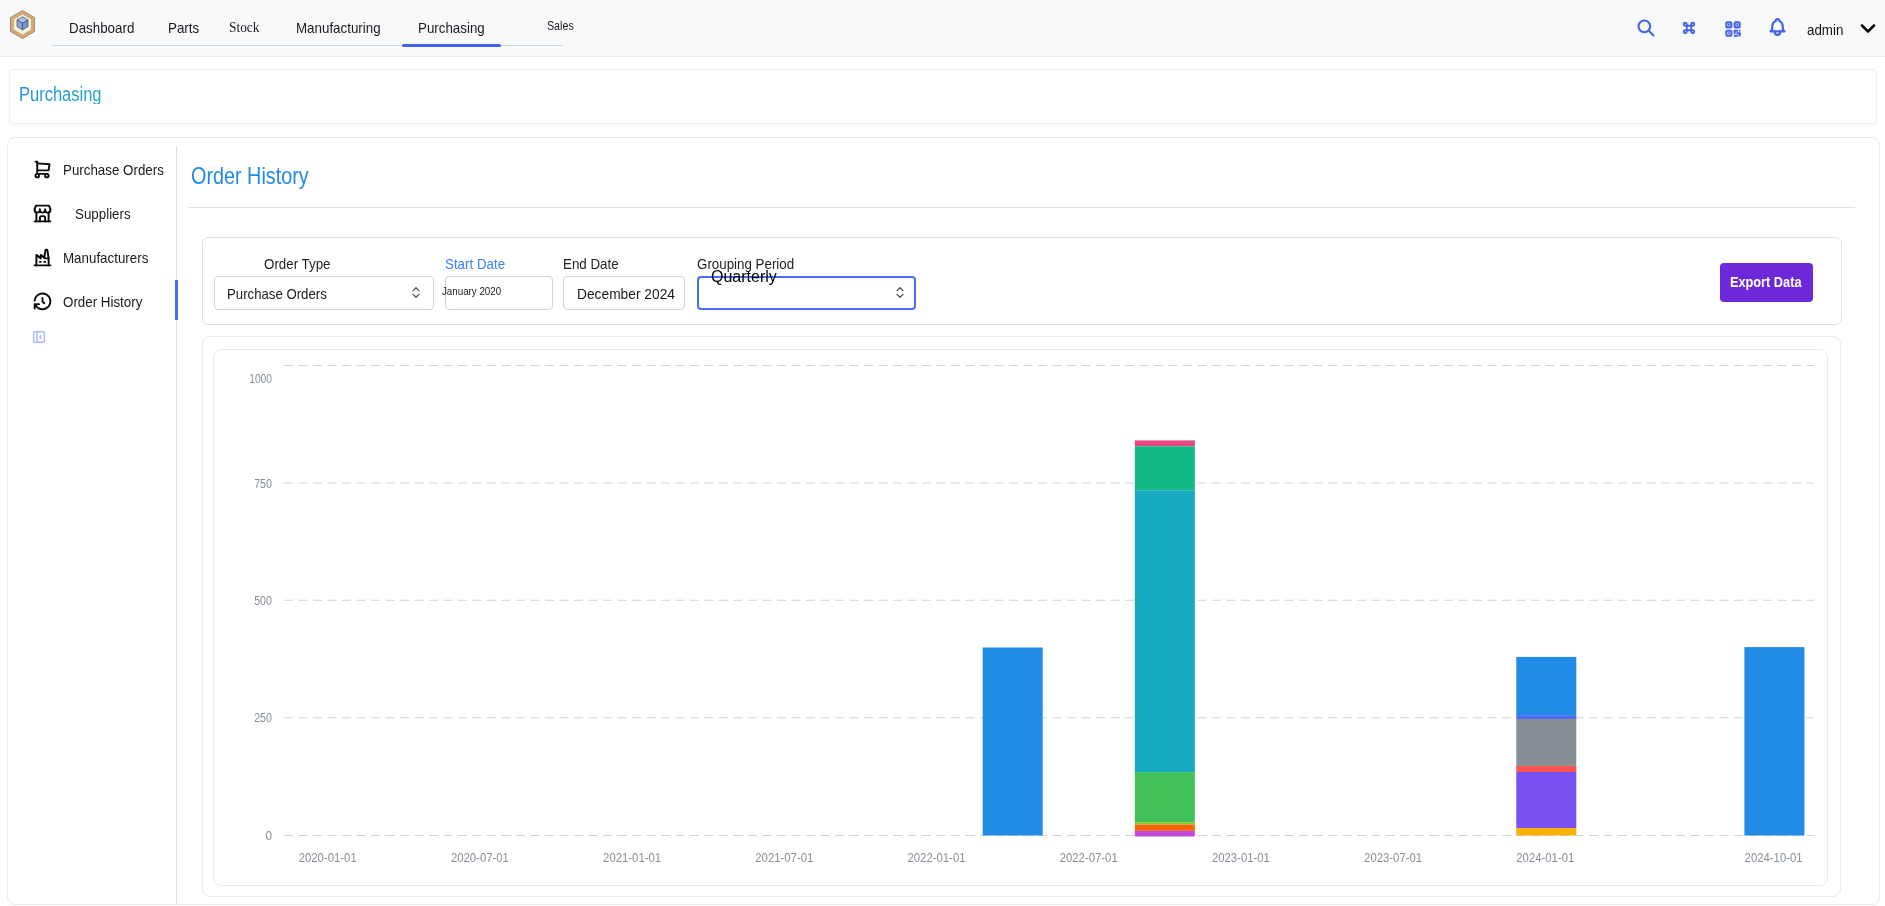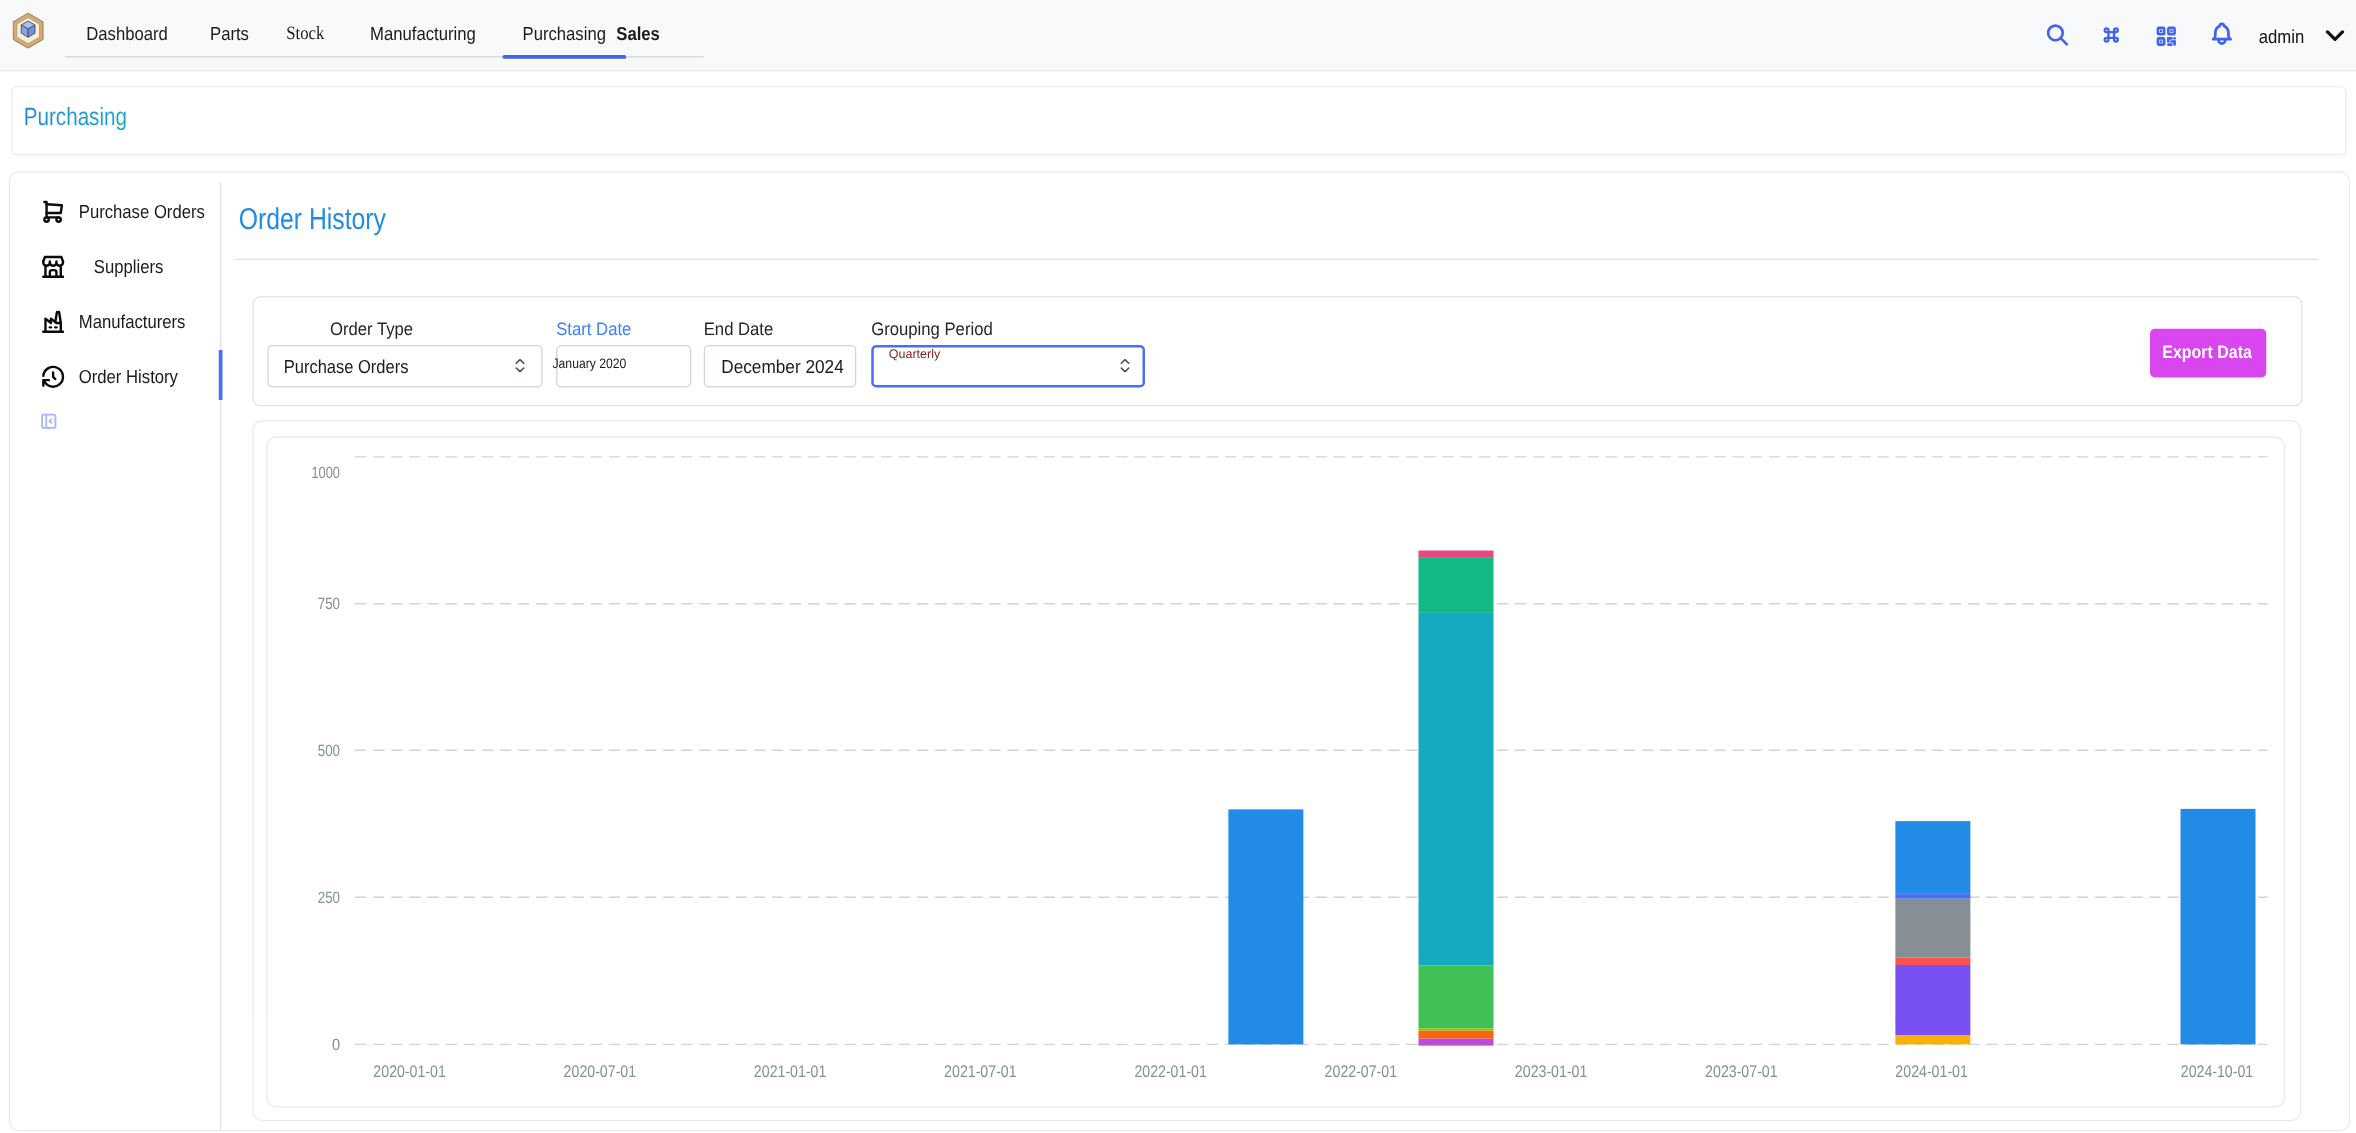--- a/index.html
+++ b/index.html
@@ -26,21 +26,21 @@
   </svg>
 
   <div class="abs" style="left:52px;top:44.7px;width:511px;height:1.6px;background:#ced4da;"></div>
   <div class="abs" style="left:401.5px;top:43.6px;width:99px;height:3.6px;background:#4263eb;border-radius:2px;"></div>
 
   <div class="abs" style="left:68.9px;top:19px;font-size:15px;color:#1a1b1e;"><span class="sx" style="transform:scaleX(.89);">Dashboard</span></div>
   <div class="abs" style="left:167.7px;top:19px;font-size:15px;color:#1a1b1e;"><span class="sx" style="transform:scaleX(.89);">Parts</span></div>
   <div class="abs" style="left:229.2px;top:19px;font-size:15px;color:#1a1b1e;font-family:Liberation Serif, serif;"><span class="sx" style="transform:scaleX(.89);">Stock</span></div>
   <div class="abs" style="left:296.3px;top:19px;font-size:15px;color:#1a1b1e;"><span class="sx" style="transform:scaleX(.89);">Manufacturing</span></div>
   <div class="abs" style="left:417.8px;top:19px;font-size:15px;color:#1a1b1e;"><span class="sx" style="transform:scaleX(.89);">Purchasing</span></div>
-  <div class="abs" style="left:493px;top:19px;font-size:15px;color:#1a1b1e;font-weight:bold;"><span class="sx" style="transform:scaleX(.89);">Sales</span></div>
+  <div class="abs" style="left:547px;top:19px;font-size:12px;color:#1a1b1e;"><span class="sx" style="transform:scaleX(.89);">Sales</span></div>
 
   <svg class="abs icon" style="left:1636px;top:18px;" width="20" height="20" viewBox="0 0 24 24">
     <circle cx="10" cy="10" r="7"></circle>
       <path d="M21 21l-6 -6"></path>
   </svg>
   <svg class="abs icon" style="left:1680px;top:19px;" width="18" height="18" viewBox="0 0 24 24">
     <path d="M7 9a2 2 0 1 1 2 -2v10a2 2 0 1 1 -2 -2h10a2 2 0 1 1 -2 2v-10a2 2 0 1 1 2 2z"></path>
   </svg>
   <svg class="abs icon" style="left:1722.5px;top:18.5px;" width="20" height="20" viewBox="0 0 24 24">
     <rect x="4" y="4" width="6" height="6" rx="1"></rect>
@@ -130,27 +130,27 @@
       <path d="M1 7.4l3 2.9l3 -2.9"></path>
   </svg>
 
   <div class="abs" style="left:444.8px;top:275.8px;width:108px;height:34px;background:#fff;border:1px solid #ced4da;border-radius:4px;"></div>
   <div class="abs" style="left:442px;top:285px;font-size:11px;color:#1a1b1e;"><span class="sx" style="transform:scaleX(.886);">January 2020</span></div>
 
   <div class="abs" style="left:563px;top:275.8px;width:122.3px;height:34px;background:#fff;border:1px solid #ced4da;border-radius:4px;"></div>
   <div class="abs" style="left:577px;top:285px;font-size:15px;color:#1a1b1e;"><span class="sx" style="transform:scaleX(.918);">December 2024</span></div>
 
   <div class="abs" style="left:697.2px;top:275.8px;width:218.6px;height:34px;background:#fff;border:2px solid #4c6ef5;border-radius:4px;"></div>
-  <div class="abs" style="left:711px;top:278px;font-size:10px;color:#7f1d1d;"><span class="sx" style="transform:scaleX(1);">Quarterly</span></div>
+  <div class="abs" style="left:711px;top:268px;font-size:16px;color:#000000;"><span class="sx" style="transform:scaleX(1);">Quarterly</span></div>
   <svg class="abs" style="left:896.2px;top:287.3px;" width="8" height="11" viewBox="0 0 8 11" stroke="#49525b" stroke-width="1.3" fill="none" stroke-linecap="round" stroke-linejoin="round">
     <path d="M1 3.6l3 -2.9l3 2.9"></path>
       <path d="M1 7.4l3 2.9l3 -2.9"></path>
   </svg>
 
-  <div class="abs" style="left:1719.5px;top:262.5px;width:93px;height:39px;background:#d946ef;border-radius:4px;color:#fff;font-size:14.5px;font-weight:600;text-align:center;line-height:39px;"><span class="sx" style="transform:scaleX(.88);transform-origin:50% 50%;">Export Data</span></div>
+  <div class="abs" style="left:1719.5px;top:262.5px;width:93px;height:39px;background:#6d28d9;border-radius:4px;color:#fff;font-size:14.5px;font-weight:600;text-align:center;line-height:39px;"><span class="sx" style="transform:scaleX(.88);transform-origin:50% 50%;">Export Data</span></div>
 
   <div class="abs" style="left:202px;top:336px;width:1639px;height:561px;background:#fff;border:1px solid #e8eaec;border-radius:8px;"></div>
   <div class="abs" style="left:213.4px;top:348.5px;width:1614.8px;height:537px;background:#fff;border:1px solid #e8eaec;border-radius:8px;"></div>
 
   <svg class="abs" style="left:213.4px;top:348.5px;" width="1615" height="537" viewBox="0 0 1615 537">
     <g stroke="#cfd4da" stroke-width="1.05" stroke-dasharray="9 5.5">
       <line x1="71" y1="16.5" x2="1601" y2="16.5"></line>
       <line x1="71" y1="134" x2="1601" y2="134"></line>
       <line x1="71" y1="251.2" x2="1601" y2="251.2"></line>
       <line x1="71" y1="368.8" x2="1601" y2="368.8"></line>

